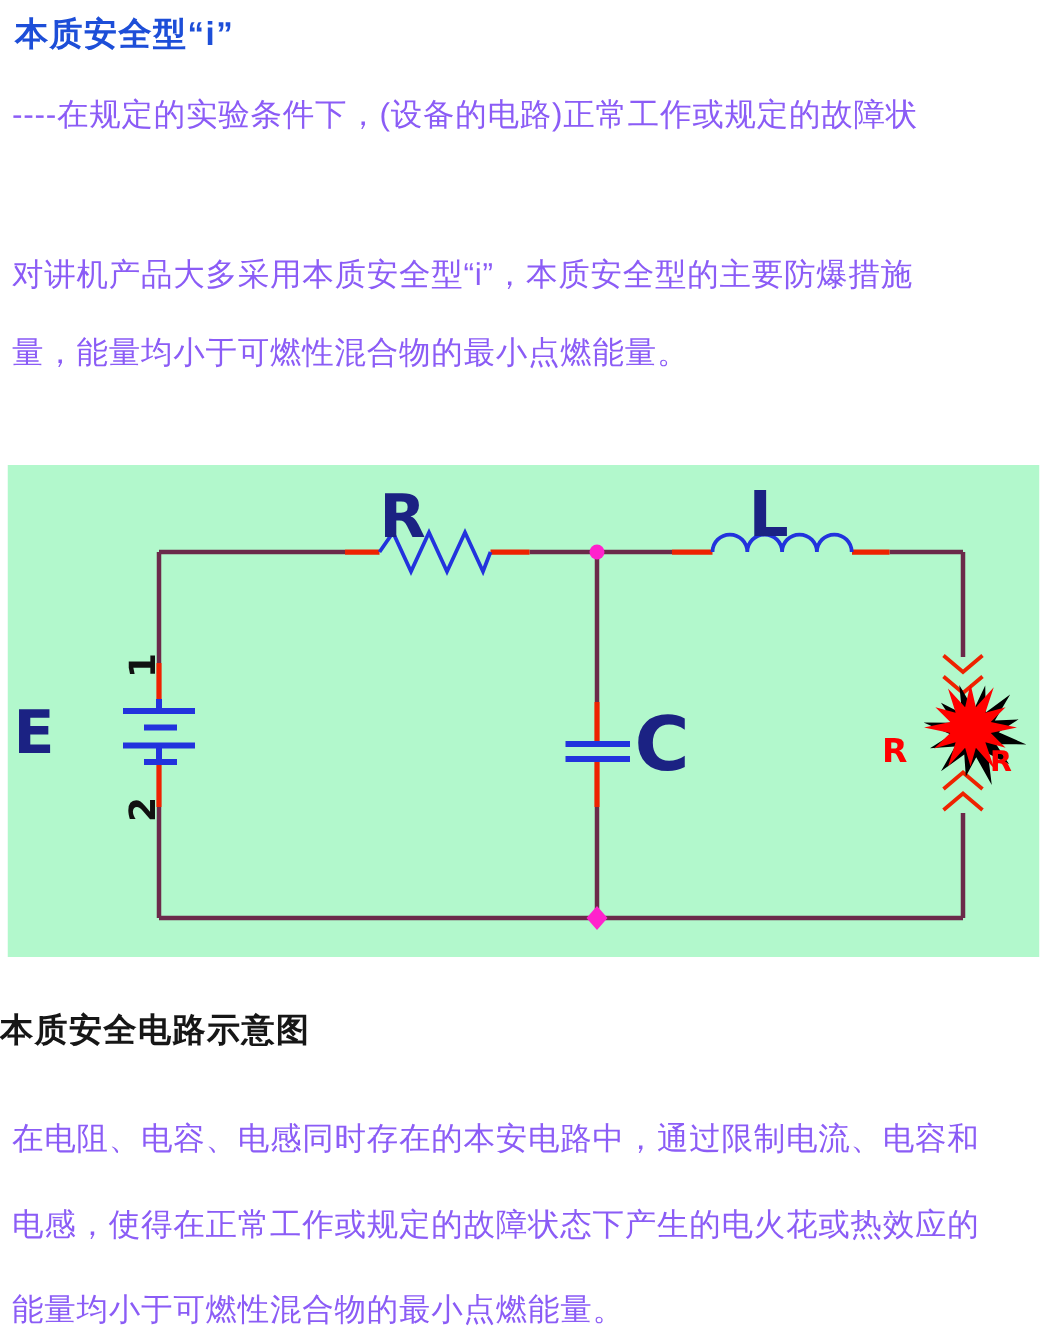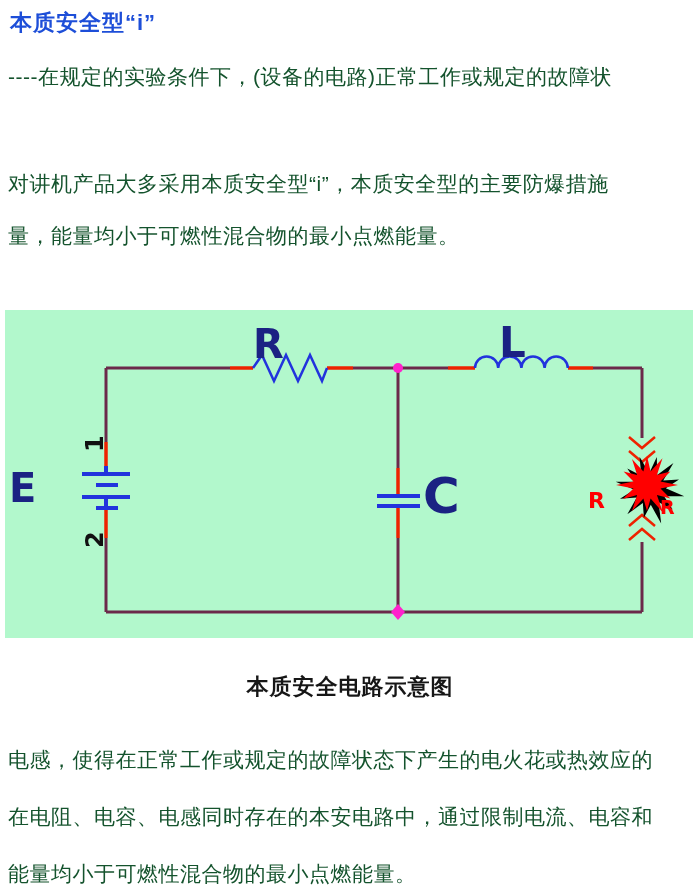--- a/index.html
+++ b/index.html
@@ -5,35 +5,35 @@
   html,body{margin:0;padding:0;}
   body{
     width:700px;height:893px;background:#ffffff;position:relative;overflow:hidden;
     font-family:"Liberation Sans","DejaVu Sans",sans-serif;
   }
   .abs{position:absolute;}
   .heading{
     top:8px;left:10px;font-size:22px;font-weight:bold;color:#1d4ed8;letter-spacing:1px;
   }
   .para{
-    left:8px;width:688px;font-size:21px;color:#14532d;letter-spacing:0.5px;
+    left:8px;width:688px;font-size:21px;color:#8b5cf6;letter-spacing:0.5px;
   }
   .para .line{display:block;}
   #para1{top:50px;}
   #para1 .line{line-height:54px;}
   #para2{top:158px;}
   #para2 .line{line-height:52px;}
   #para3{top:731px;}
   #para3 .line{line-height:57px;}
   .figure{
     top:310px;left:5px;width:688px;height:328px;
   }
   .figure svg{display:block;}
   .caption{
-    top:672px;left:0;width:700px;text-align:center;
+    top:672px;left:0;width:700px;text-align:left;
     font-size:22px;font-weight:bold;color:#161616;letter-spacing:1px;
   }
   .cmp-label{font-family:"DejaVu Sans",sans-serif;font-weight:bold;}
   .terminal-label{font-family:"DejaVu Sans",sans-serif;font-weight:bold;}
 </style>
 </head>
 <body>
 
 <div class="abs heading">本质安全型“i”</div>
 
@@ -121,16 +121,16 @@
     <text class="terminal-label" font-size="24" transform="rotate(-90 90 228)" x="80" y="236" fill="#111111">2</text>
 
     <text class="cmp-label" x="583" y="198" font-size="22" fill="#ff0000">R</text>
     <text class="cmp-label" x="655" y="204" font-size="19" fill="#ff0000">R</text>
   </svg>
 </div>
 
 <div class="abs caption">本质安全电路示意图</div>
 
 <div class="abs para" id="para3">
+  <span class="line">在电阻、电容、电感同时存在的本安电路中，通过限制电流、电容和</span>
   <span class="line">电感，使得在正常工作或规定的故障状态下产生的电火花或热效应的</span>
-  <span class="line">在电阻、电容、电感同时存在的本安电路中，通过限制电流、电容和</span>
   <span class="line">能量均小于可燃性混合物的最小点燃能量。</span>
 </div>
 
 </body></html>

